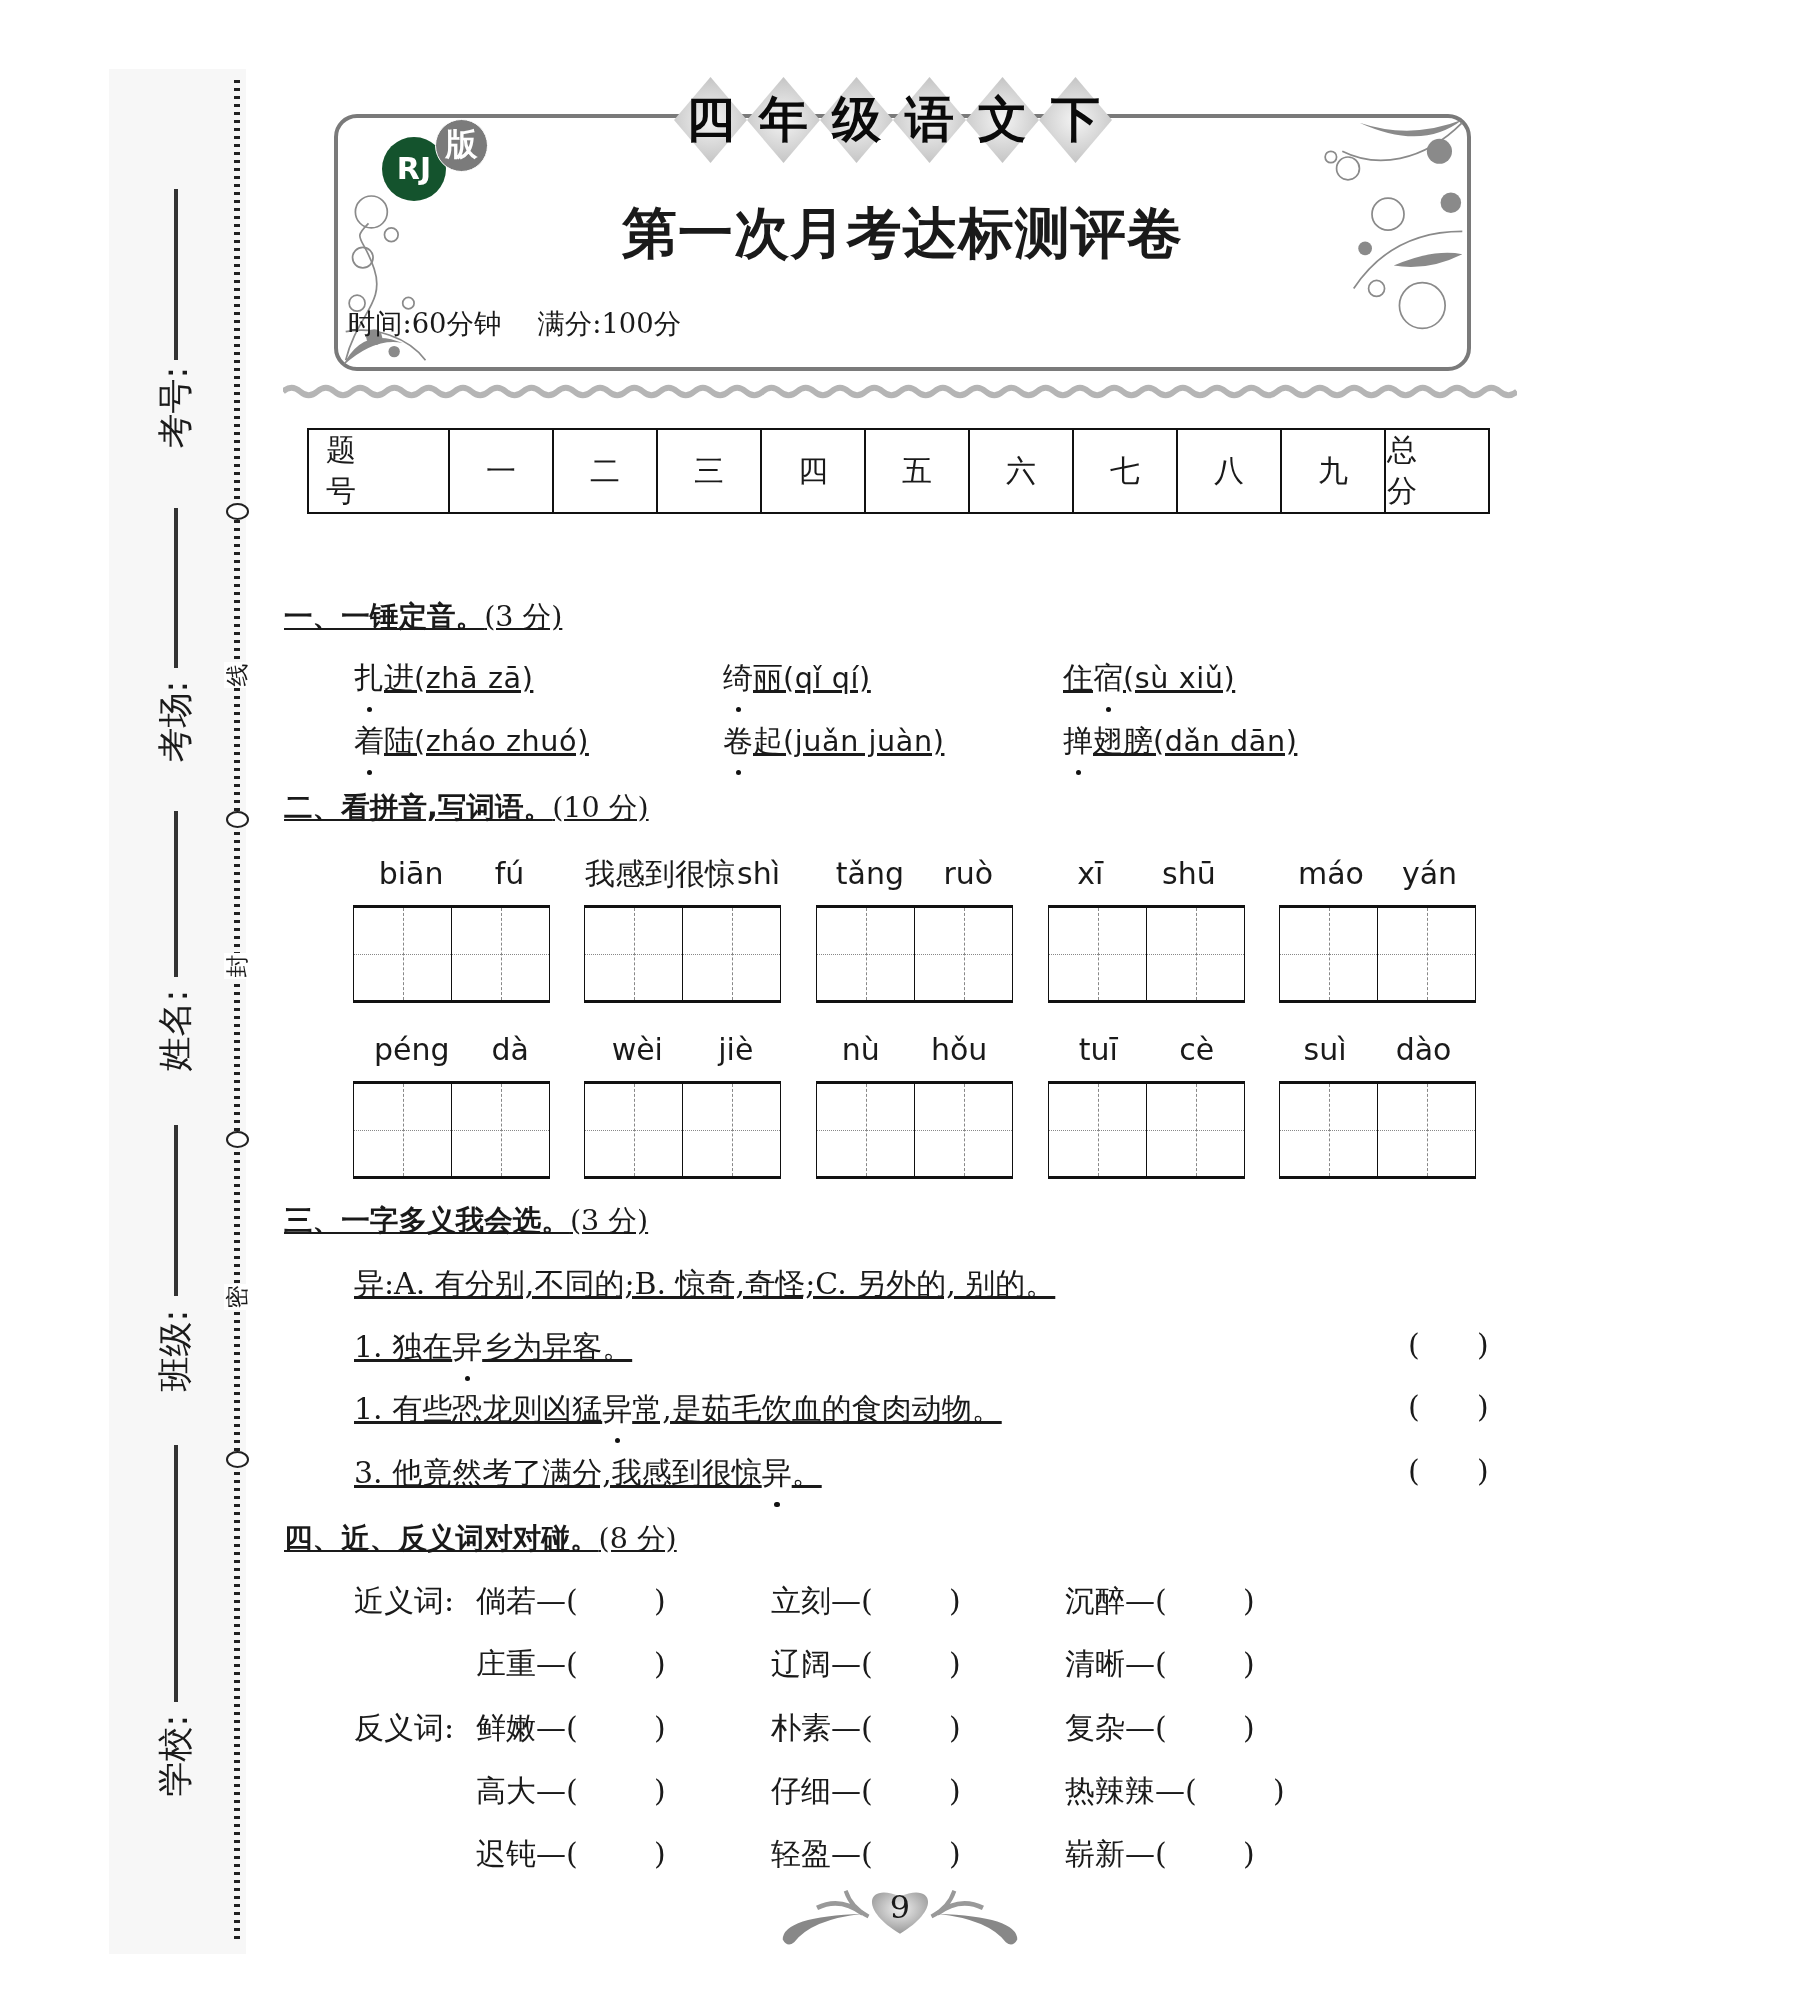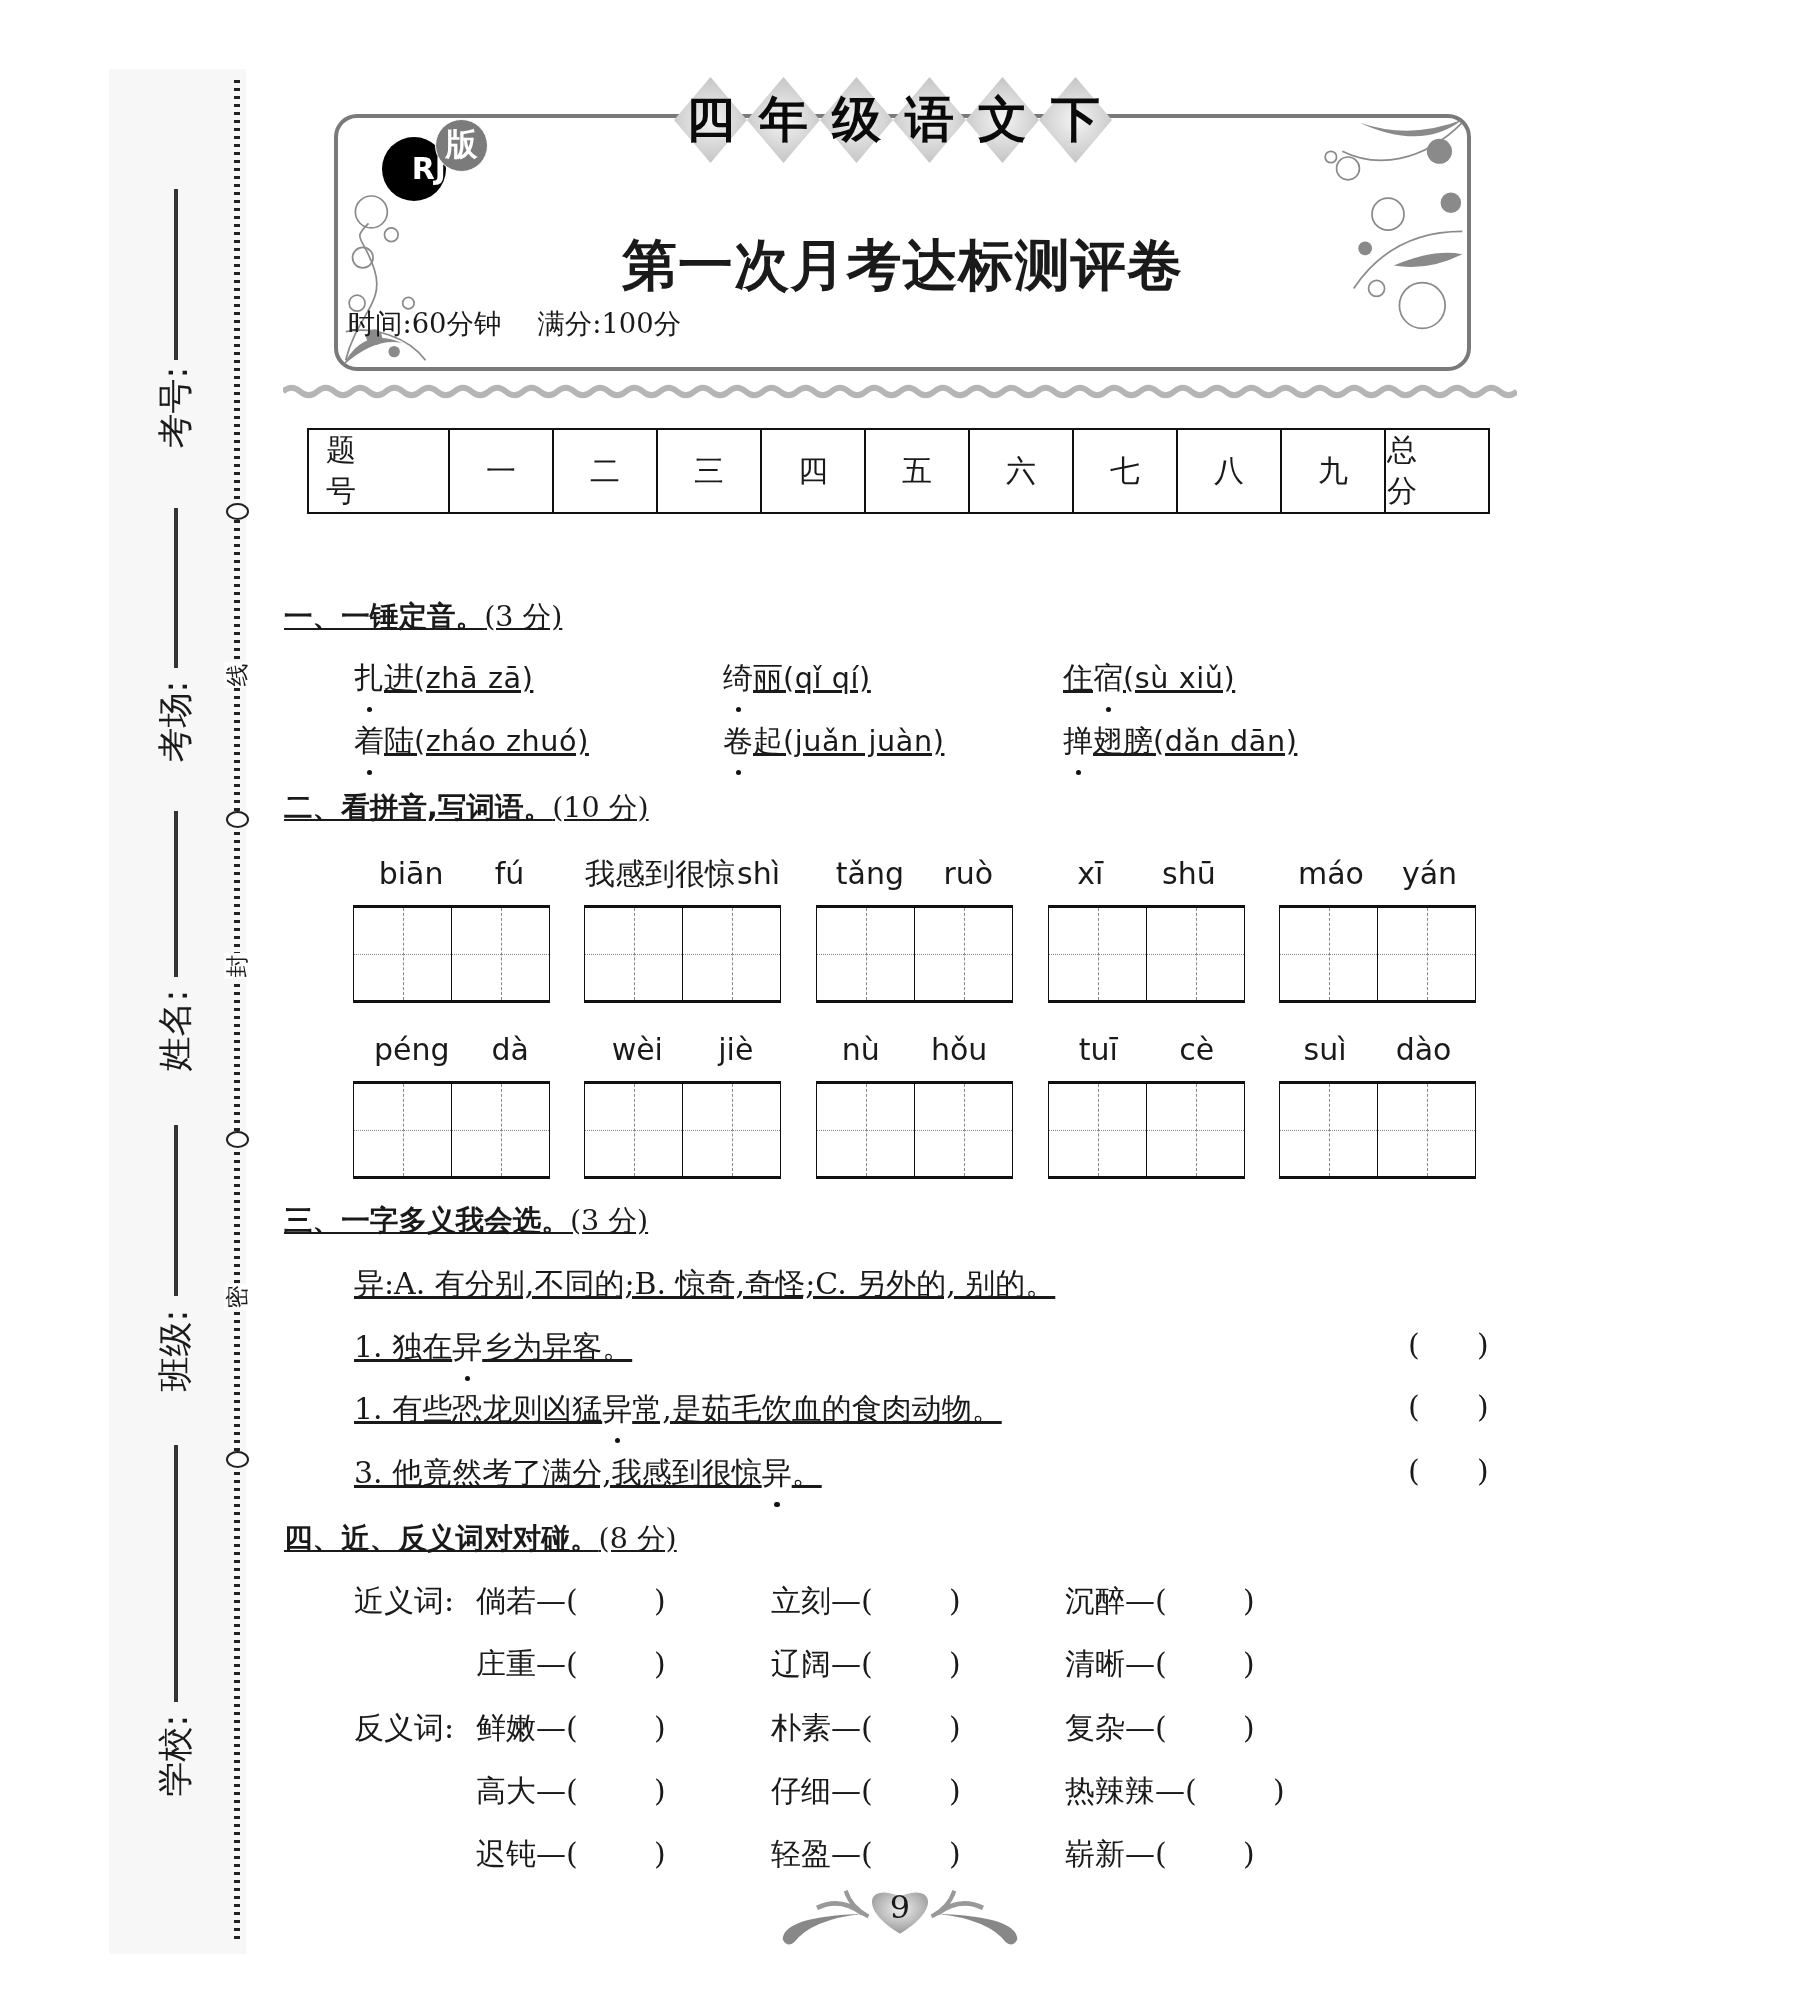--- a/index.html
+++ b/index.html
@@ -26,27 +26,27 @@
   .floral-right { left: 1308px; top: 117px; width: 160px; height: 240px; }
 
   .diamond-strip { left: 674px; top: 77px; height: 86px; display: flex; }
   .diamond { width: 73px; height: 86px; position: relative; margin-right: 0px; }
   .diamond::before { content: ""; position: absolute; left: 0; top: 0; width: 73px; height: 86px;
     background: radial-gradient(circle at 50% 50%, #f4f4f4 0%, #cfcfcf 60%, #b5b5b5 100%);
     clip-path: polygon(50% 0, 100% 50%, 50% 100%, 0 50%); }
   .diamond span { position: relative; display: block; text-align: center; line-height: 86px; font-size: 49px; font-weight: bold;
     font-family: "DejaVu Sans", sans-serif; color: #0a0a0a; }
 
-  .rj-badge { left: 382px; top: 137px; width: 64px; height: 64px; border-radius: 50%; background: #000000; color: #fff;
-    font-family: "DejaVu Sans", sans-serif; font-weight: bold; font-size: 30px; text-align: right; line-height: 64px; }
+  .rj-badge { left: 382px; top: 137px; width: 64px; height: 64px; border-radius: 50%; background: #14532d; color: #fff;
+    font-family: "DejaVu Sans", sans-serif; font-weight: bold; font-size: 30px; text-align: center; line-height: 64px; }
   .ban-badge { left: 435px; top: 119px; width: 53px; height: 53px; border-radius: 50%; background: #7b7b7b; color: #fff;
     border: 1.7px solid #fff; font-family: "DejaVu Sans", sans-serif; font-weight: bold; font-size: 32px; text-align: center; line-height: 49px; }
 
   .main-title { left: 334px; top: 197px; width: 1137px; text-align: center; font-size: 55px; font-weight: bold;
-    font-family: "DejaVu Sans", sans-serif; letter-spacing: 1.1px; margin-top: 32px; }
+    font-family: "DejaVu Sans", sans-serif; letter-spacing: 1.1px; }
   .sub-title { left: 334px; top: 306px; width: 1137px; text-align: left; font-size: 27.4px; }
   .sub-title span { margin: 0 13.7px; }
 
   .wavy { left: 283px; top: 384px; width: 1234px; height: 15px; }
 
   
   .score-table { left: 307px; top: 428px; border-collapse: collapse; }
   .score-table td { border: 2.3px solid #111; height: 69px; font-size: 30px; text-align: center; vertical-align: middle; }
   .score-table td.first { width: 141px; text-align: left; padding-left: 17px; letter-spacing: 40px; }
   .score-table td.num { width: 104px; }

